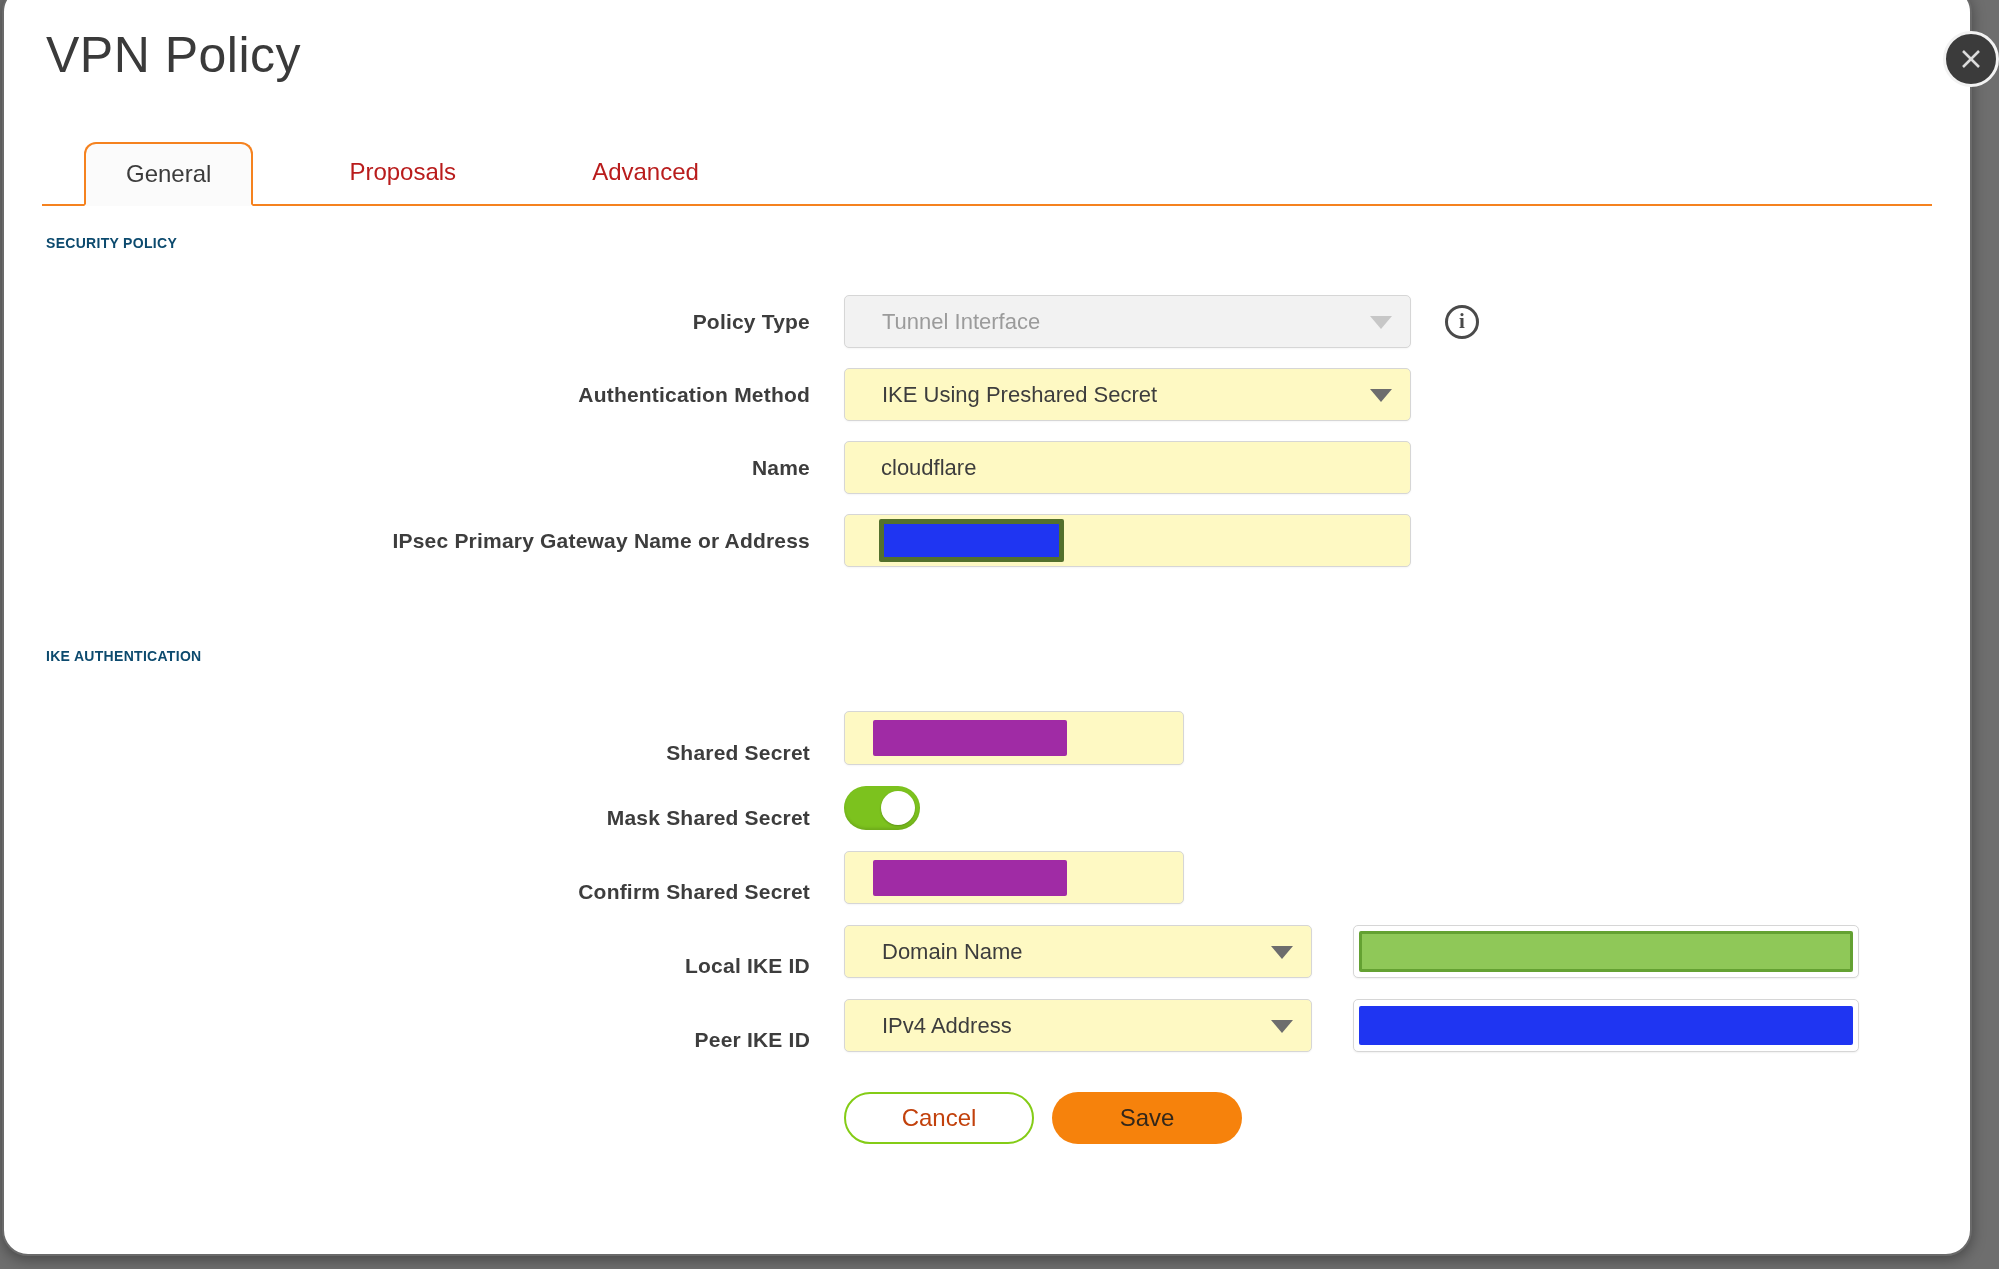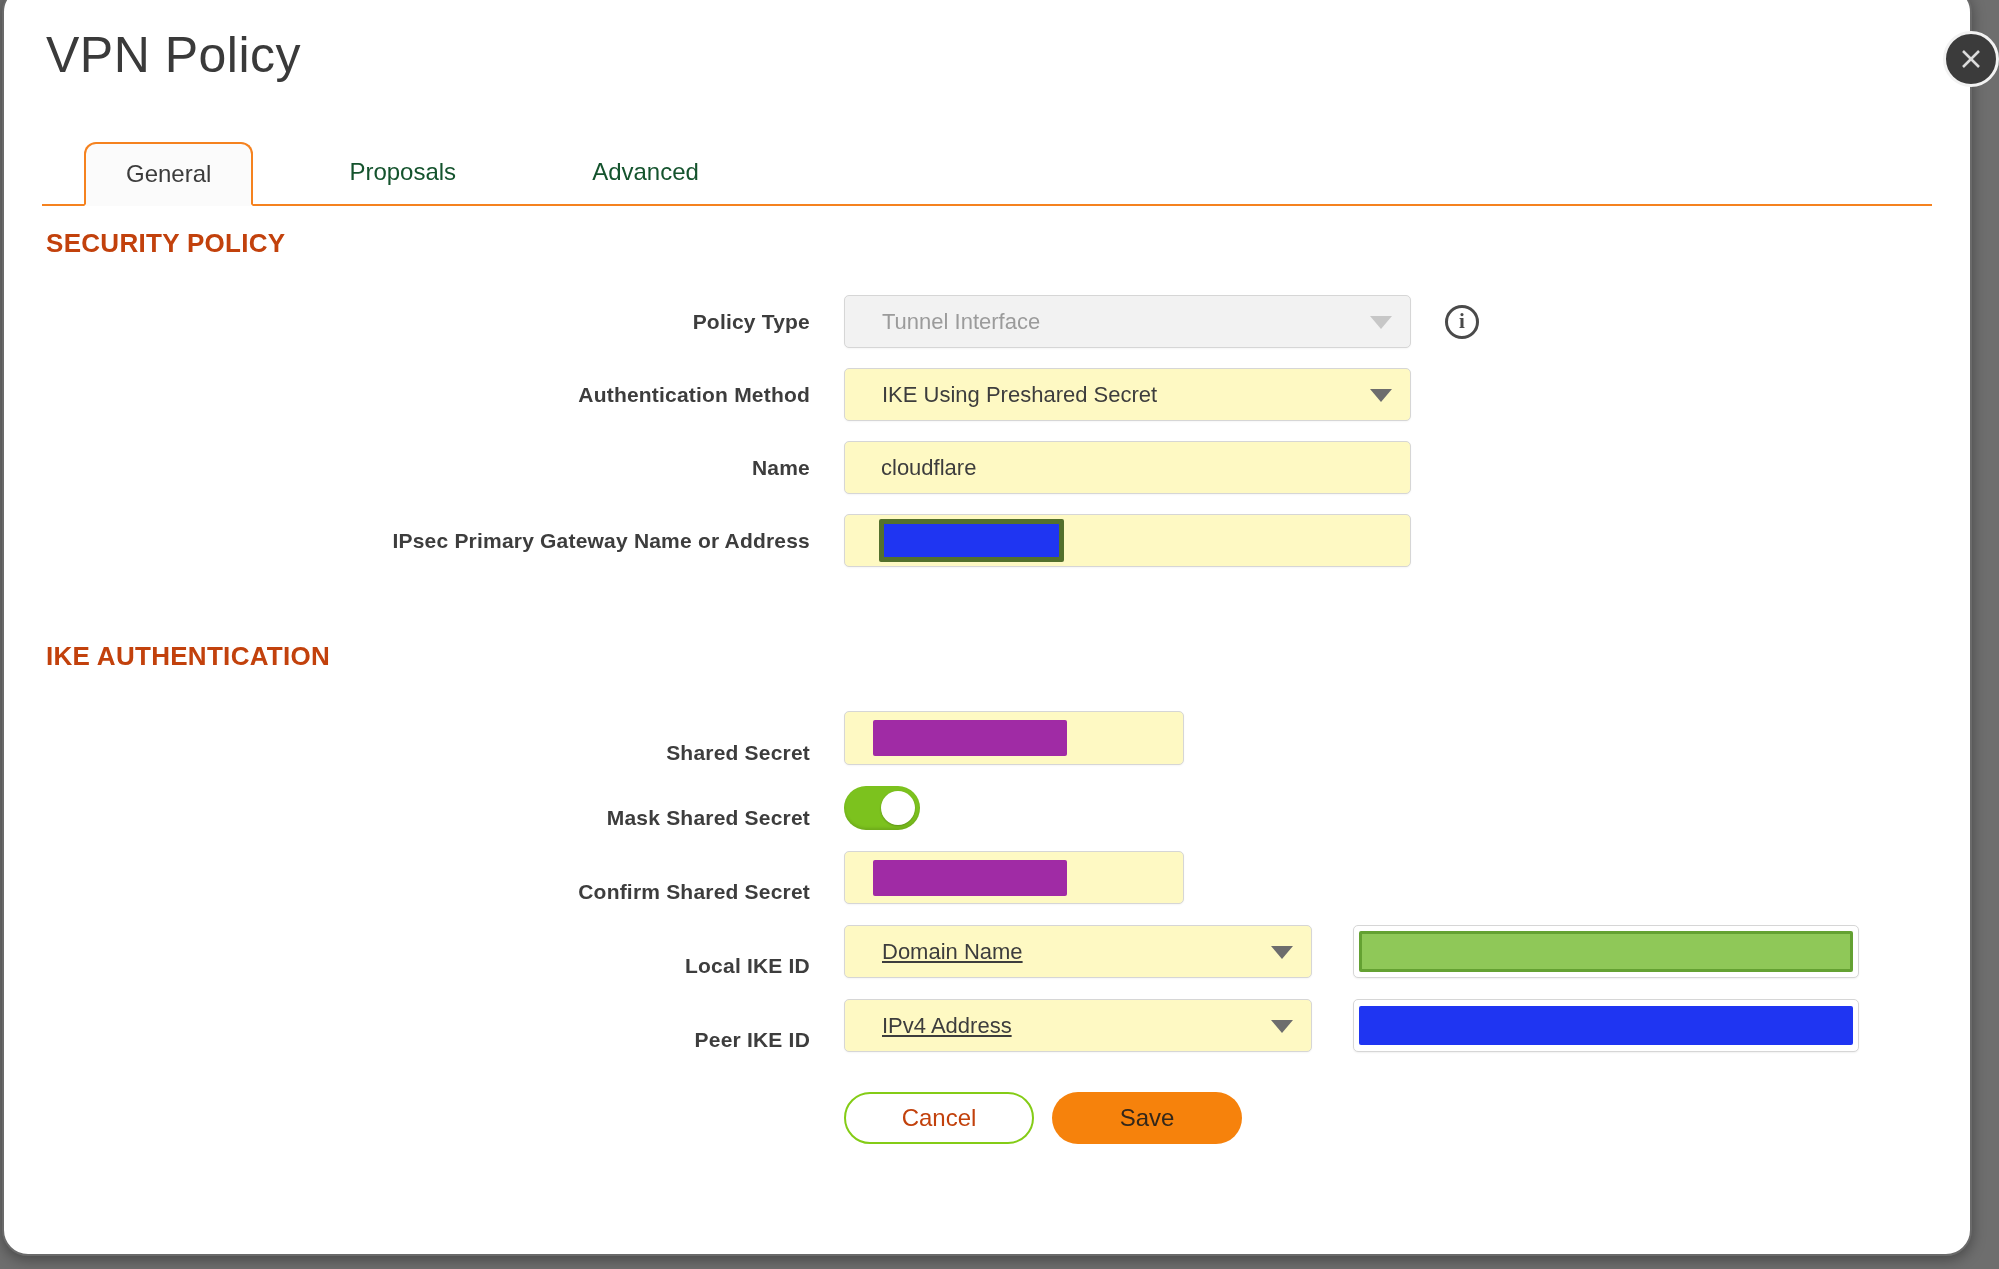--- a/index.html
+++ b/index.html
@@ -33,55 +33,55 @@
   .tabs {
     display:flex; align-items:flex-end;
     margin:56px 38px 0 38px;
     border-bottom:2px solid #f5821f;
     height:66px;
     gap:36px;
   }
   .tab {
     height:64px; padding:0 40px;
     display:flex; align-items:center; justify-content:center;
-    font-size:24px; color:#14532d; cursor:pointer;
+    font-size:24px; color:#b91c1c; cursor:pointer;
   }
   .tab.active {
     margin-left:42px; margin-bottom:-2px;
     background:#fbfbfb;
     border:2px solid #f5821f; border-bottom:2px solid #fbfbfb;
     border-radius:12px 12px 0 0;
     color:#3c3c3c;
   }
   .tab + .tab { margin-left:20px; }
   
   .section-title {
     margin:24px 0 38px 42px;
-    font-size:26px; font-weight:bold; color:#c2410c;
+    font-size:14px; font-weight:bold; color:#0c4a6e;
     letter-spacing:0.3px; line-height:27px;
   }
   .section-title.ike { margin-top:76px; margin-bottom:41px; }
   
   .row { display:flex; align-items:center; margin-bottom:20px; }
   .row.ike-row { margin-bottom:21px;align-items:flex-end; }
   .row-label {
     width:806px; text-align:right;
     font-size:21px; font-weight:bold; color:#3d3d3d;
     letter-spacing:0.2px;
   }
   .ctrl { margin-left:34px; position:relative; }
   .textbox, .select {
     background:#fef9c3;
     border:1px solid #d6d6d6; border-radius:5px;
     box-shadow:0 1px 2px rgba(0,0,0,0.04);
     display:flex; align-items:center;
     font-size:22px; color:#3d3d3d;
   }
   .h53 { height:53px; } .h54 { height:54px; }
-  .w567 { width:567px; } .w340 { width:340px; } .w552 { width:468px;text-decoration:underline; } .w506 { width:506px; }
+  .w567 { width:567px; } .w340 { width:340px; } .w552 { width:468px; } .w506 { width:506px; }
   .select { padding-left:37px; cursor:pointer; position:relative; }
   .select .caret {
     position:absolute; right:18px; top:50%; margin-top:-6px;
     width:0; height:0;
     border-left:11px solid transparent; border-right:11px solid transparent;
     border-top:13px solid #6d6d6d;
   }
   .select.disabled { background:#f2f2f2; color:#9b9b9b; cursor:default; }
   .select.disabled .caret { border-top-color:#c7c7c7; }
   .textbox { padding-left:36px; }

